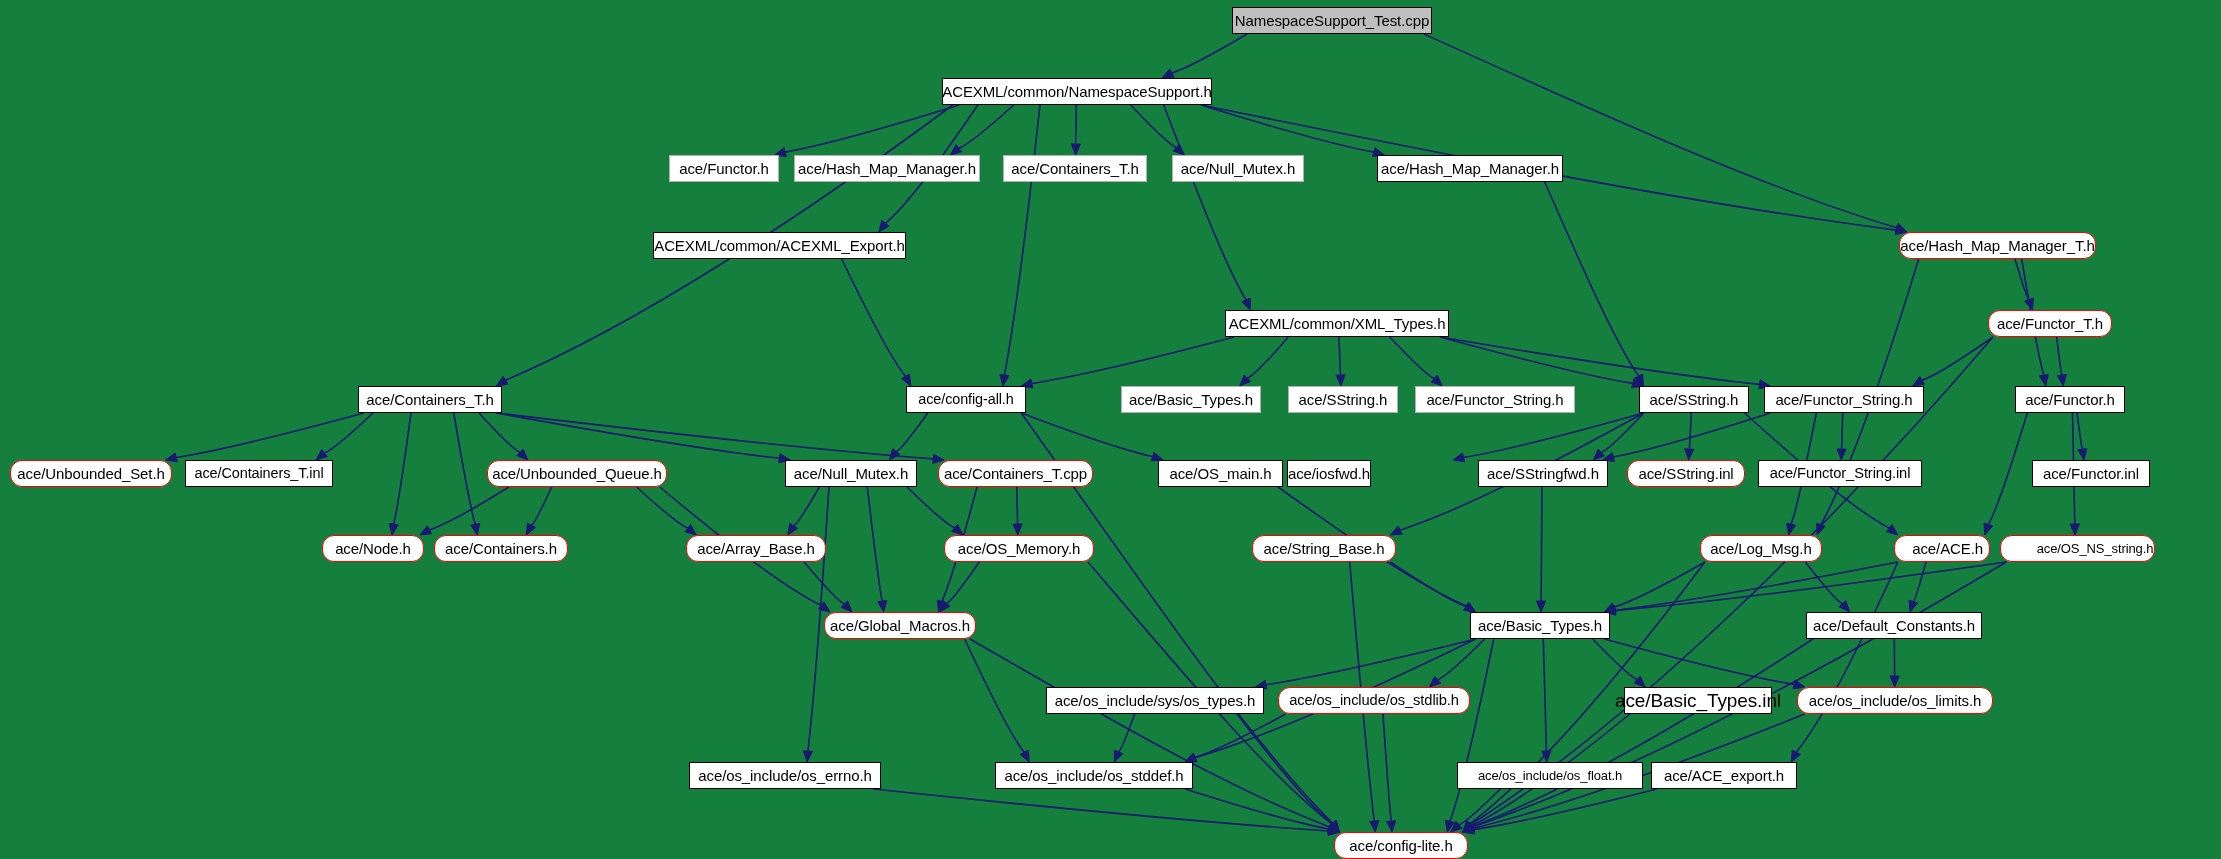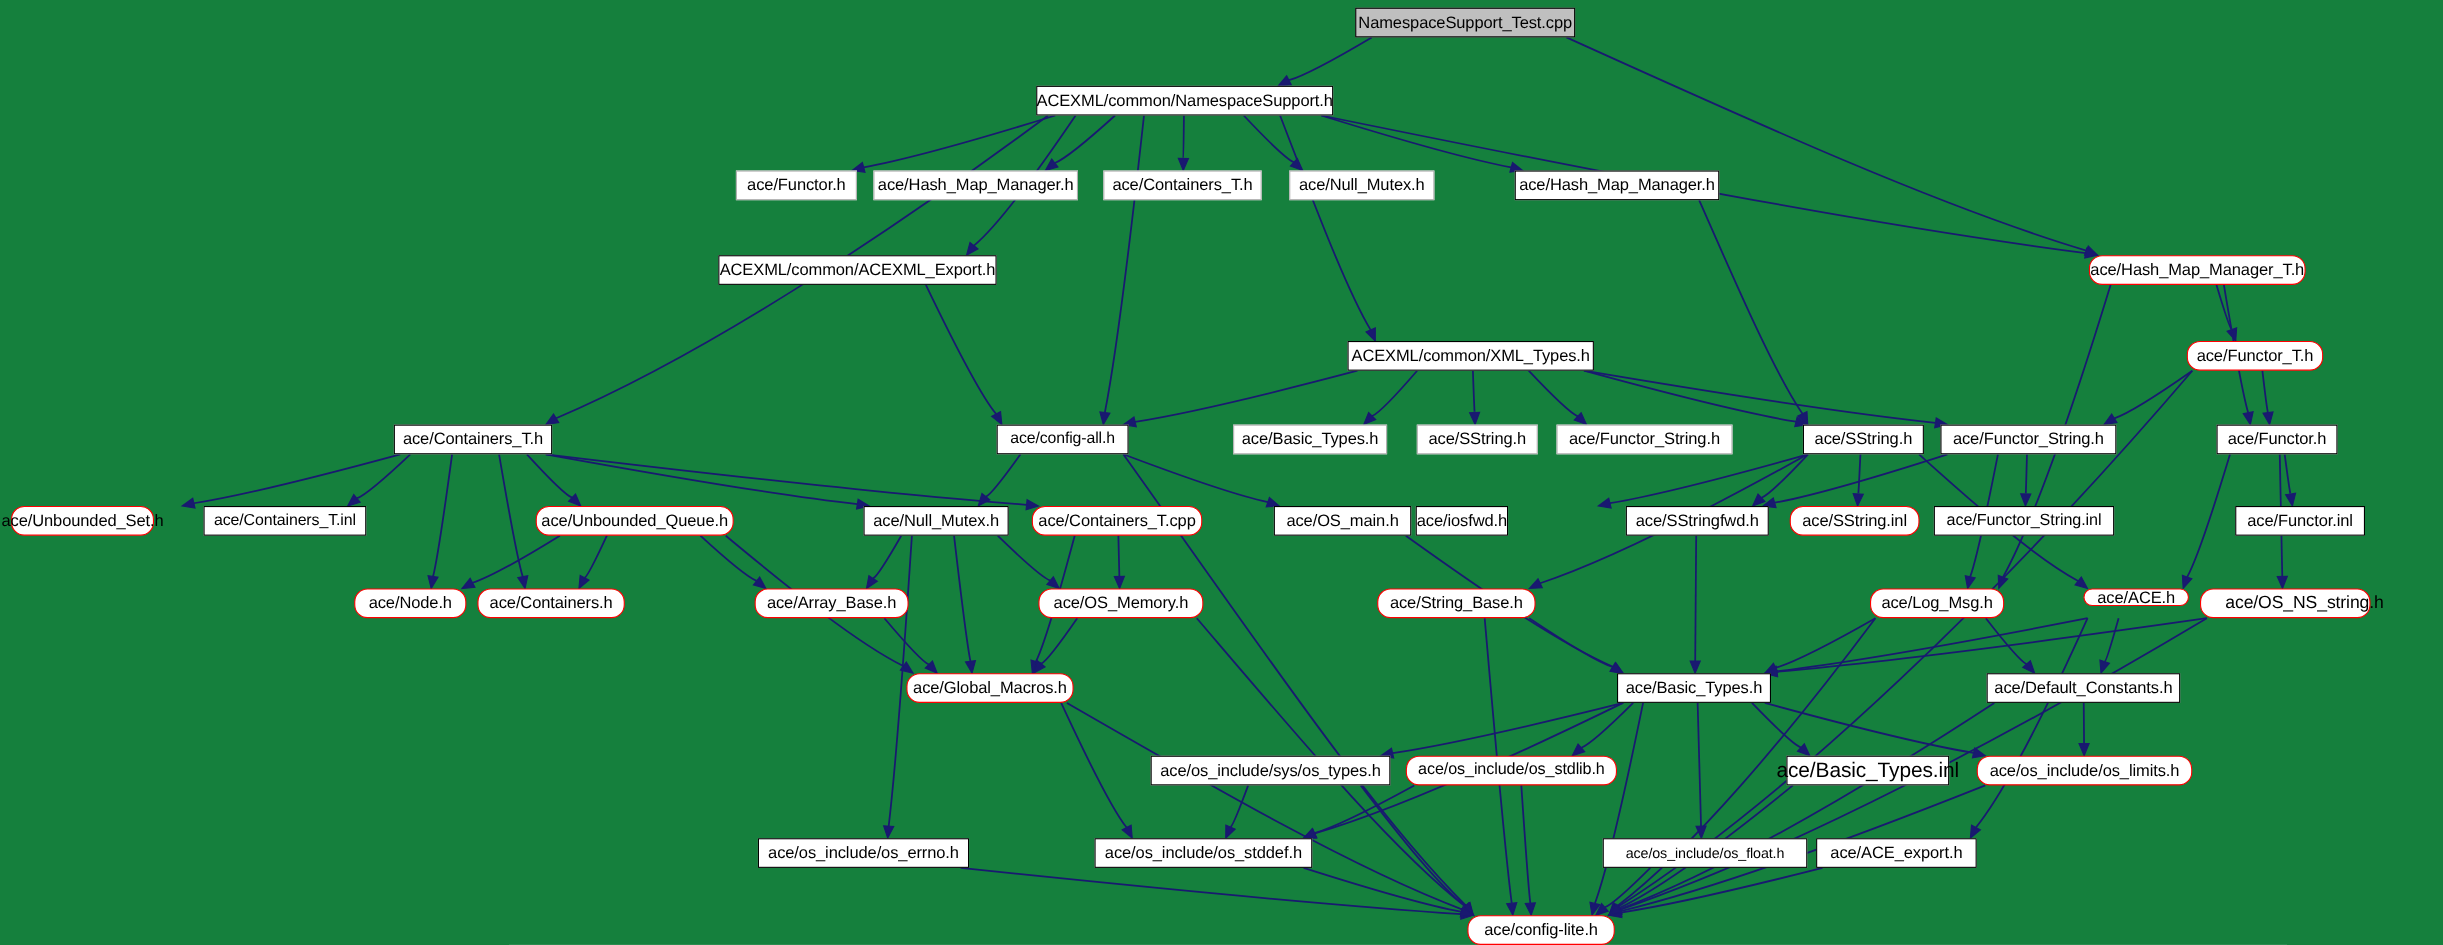--- a/index.html
+++ b/index.html
@@ -298,21 +298,21 @@
       </div>
       <div class="node b-black" style="left: 1639px; top: 386px; width: 110px; height: 27px;">
         <span class="node-label" style="font-size: 15px;">ace/SString.h</span>
       </div>
       <div class="node b-black" style="left: 1764px; top: 386px; width: 160px; height: 27px;">
         <span class="node-label" style="font-size: 15px;">ace/Functor_String.h</span>
       </div>
       <div class="node b-black" style="left: 2015px; top: 386px; width: 110px; height: 27px;">
         <span class="node-label" style="font-size: 15px;">ace/Functor.h</span>
       </div>
-      <div class="node b-red" style="left: 10px; top: 460px; width: 130px; height: 27px;">
+      <div class="node b-red" style="left: 10px; top: 460px; width: 162px; height: 27px;">
         <span class="node-label" style="font-size: 15px;">ace/Unbounded_Set.h</span>
       </div>
       <div class="node b-black" style="left: 185px; top: 460px; width: 148px; height: 27px;">
         <span class="node-label" style="font-size: 14.48px;">ace/Containers_T.inl</span>
       </div>
       <div class="node b-red" style="left: 487px; top: 460px; width: 180px; height: 27px;">
         <span class="node-label" style="font-size: 15px;">ace/Unbounded_Queue.h</span>
       </div>
       <div class="node b-black" style="left: 785px; top: 460px; width: 132px; height: 27px;">
         <span class="node-label" style="font-size: 15px;">ace/Null_Mutex.h</span>
@@ -349,25 +349,25 @@
       </div>
       <div class="node b-red" style="left: 944px; top: 535px; width: 150px; height: 27px;">
         <span class="node-label" style="font-size: 15px;">ace/OS_Memory.h</span>
       </div>
       <div class="node b-red" style="left: 1252px; top: 535px; width: 144px; height: 27px;">
         <span class="node-label" style="font-size: 15px;">ace/String_Base.h</span>
       </div>
       <div class="node b-red" style="left: 1700px; top: 535px; width: 122px; height: 27px;">
         <span class="node-label" style="font-size: 15px;">ace/Log_Msg.h</span>
       </div>
-      <div class="node b-red" style="left: 1894px; top: 535px; width: 96px; height: 16px;">
+      <div class="node b-red" style="left: 1894px; top: 535px; width: 96px; height: 27px; justify-content: flex-end;">
         <span class="node-label" style="font-size: 15px;">ace/ACE.h</span>
       </div>
       <div class="node b-red" style="left: 2000px; top: 535px; width: 155px; height: 27px;">
-        <span class="node-label" style="font-size: 16px; margin-left: 35px;">ace/OS_NS_string.h</span>
+        <span class="node-label" style="font-size: 13px; margin-left: 35px;">ace/OS_NS_string.h</span>
       </div>
       <div class="node b-red" style="left: 824px; top: 612px; width: 152px; height: 27px;">
         <span class="node-label" style="font-size: 15px;">ace/Global_Macros.h</span>
       </div>
       <div class="node b-black" style="left: 1470px; top: 612px; width: 140px; height: 27px;">
         <span class="node-label" style="font-size: 15px;">ace/Basic_Types.h</span>
       </div>
       <div class="node b-black" style="left: 1806px; top: 612px; width: 176px; height: 27px;">
         <span class="node-label" style="font-size: 15px;">ace/Default_Constants.h</span>
       </div>

